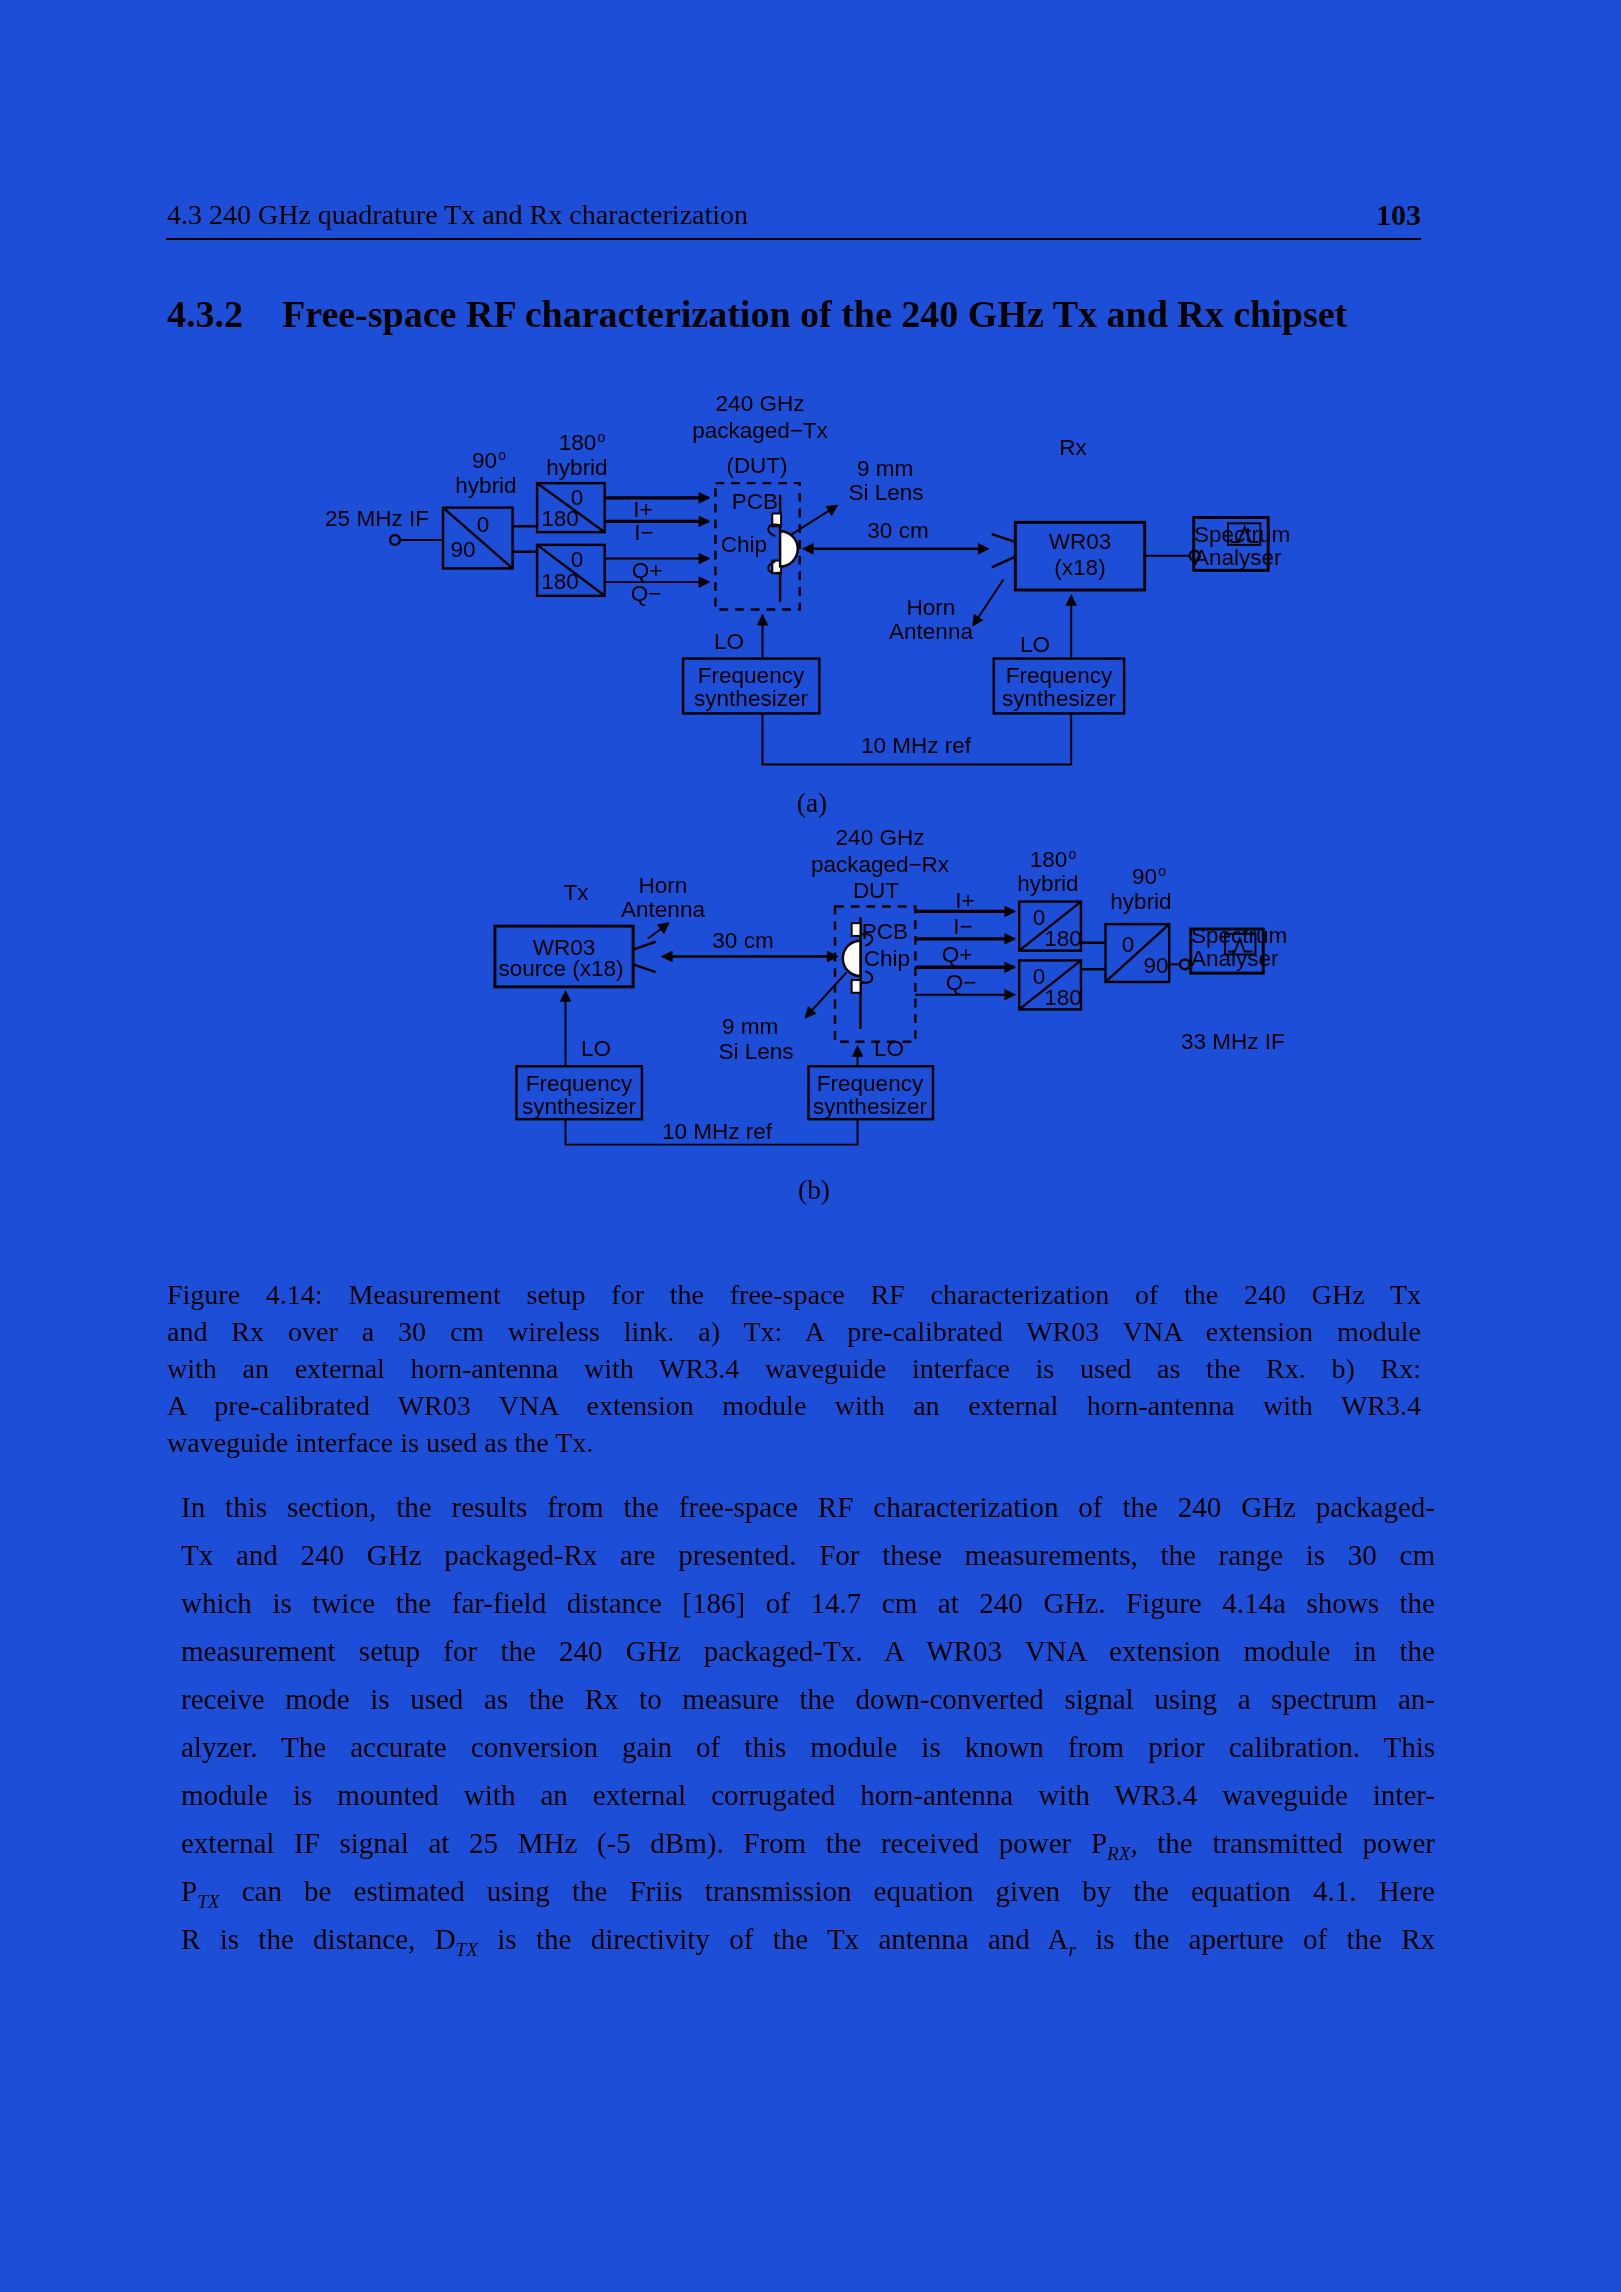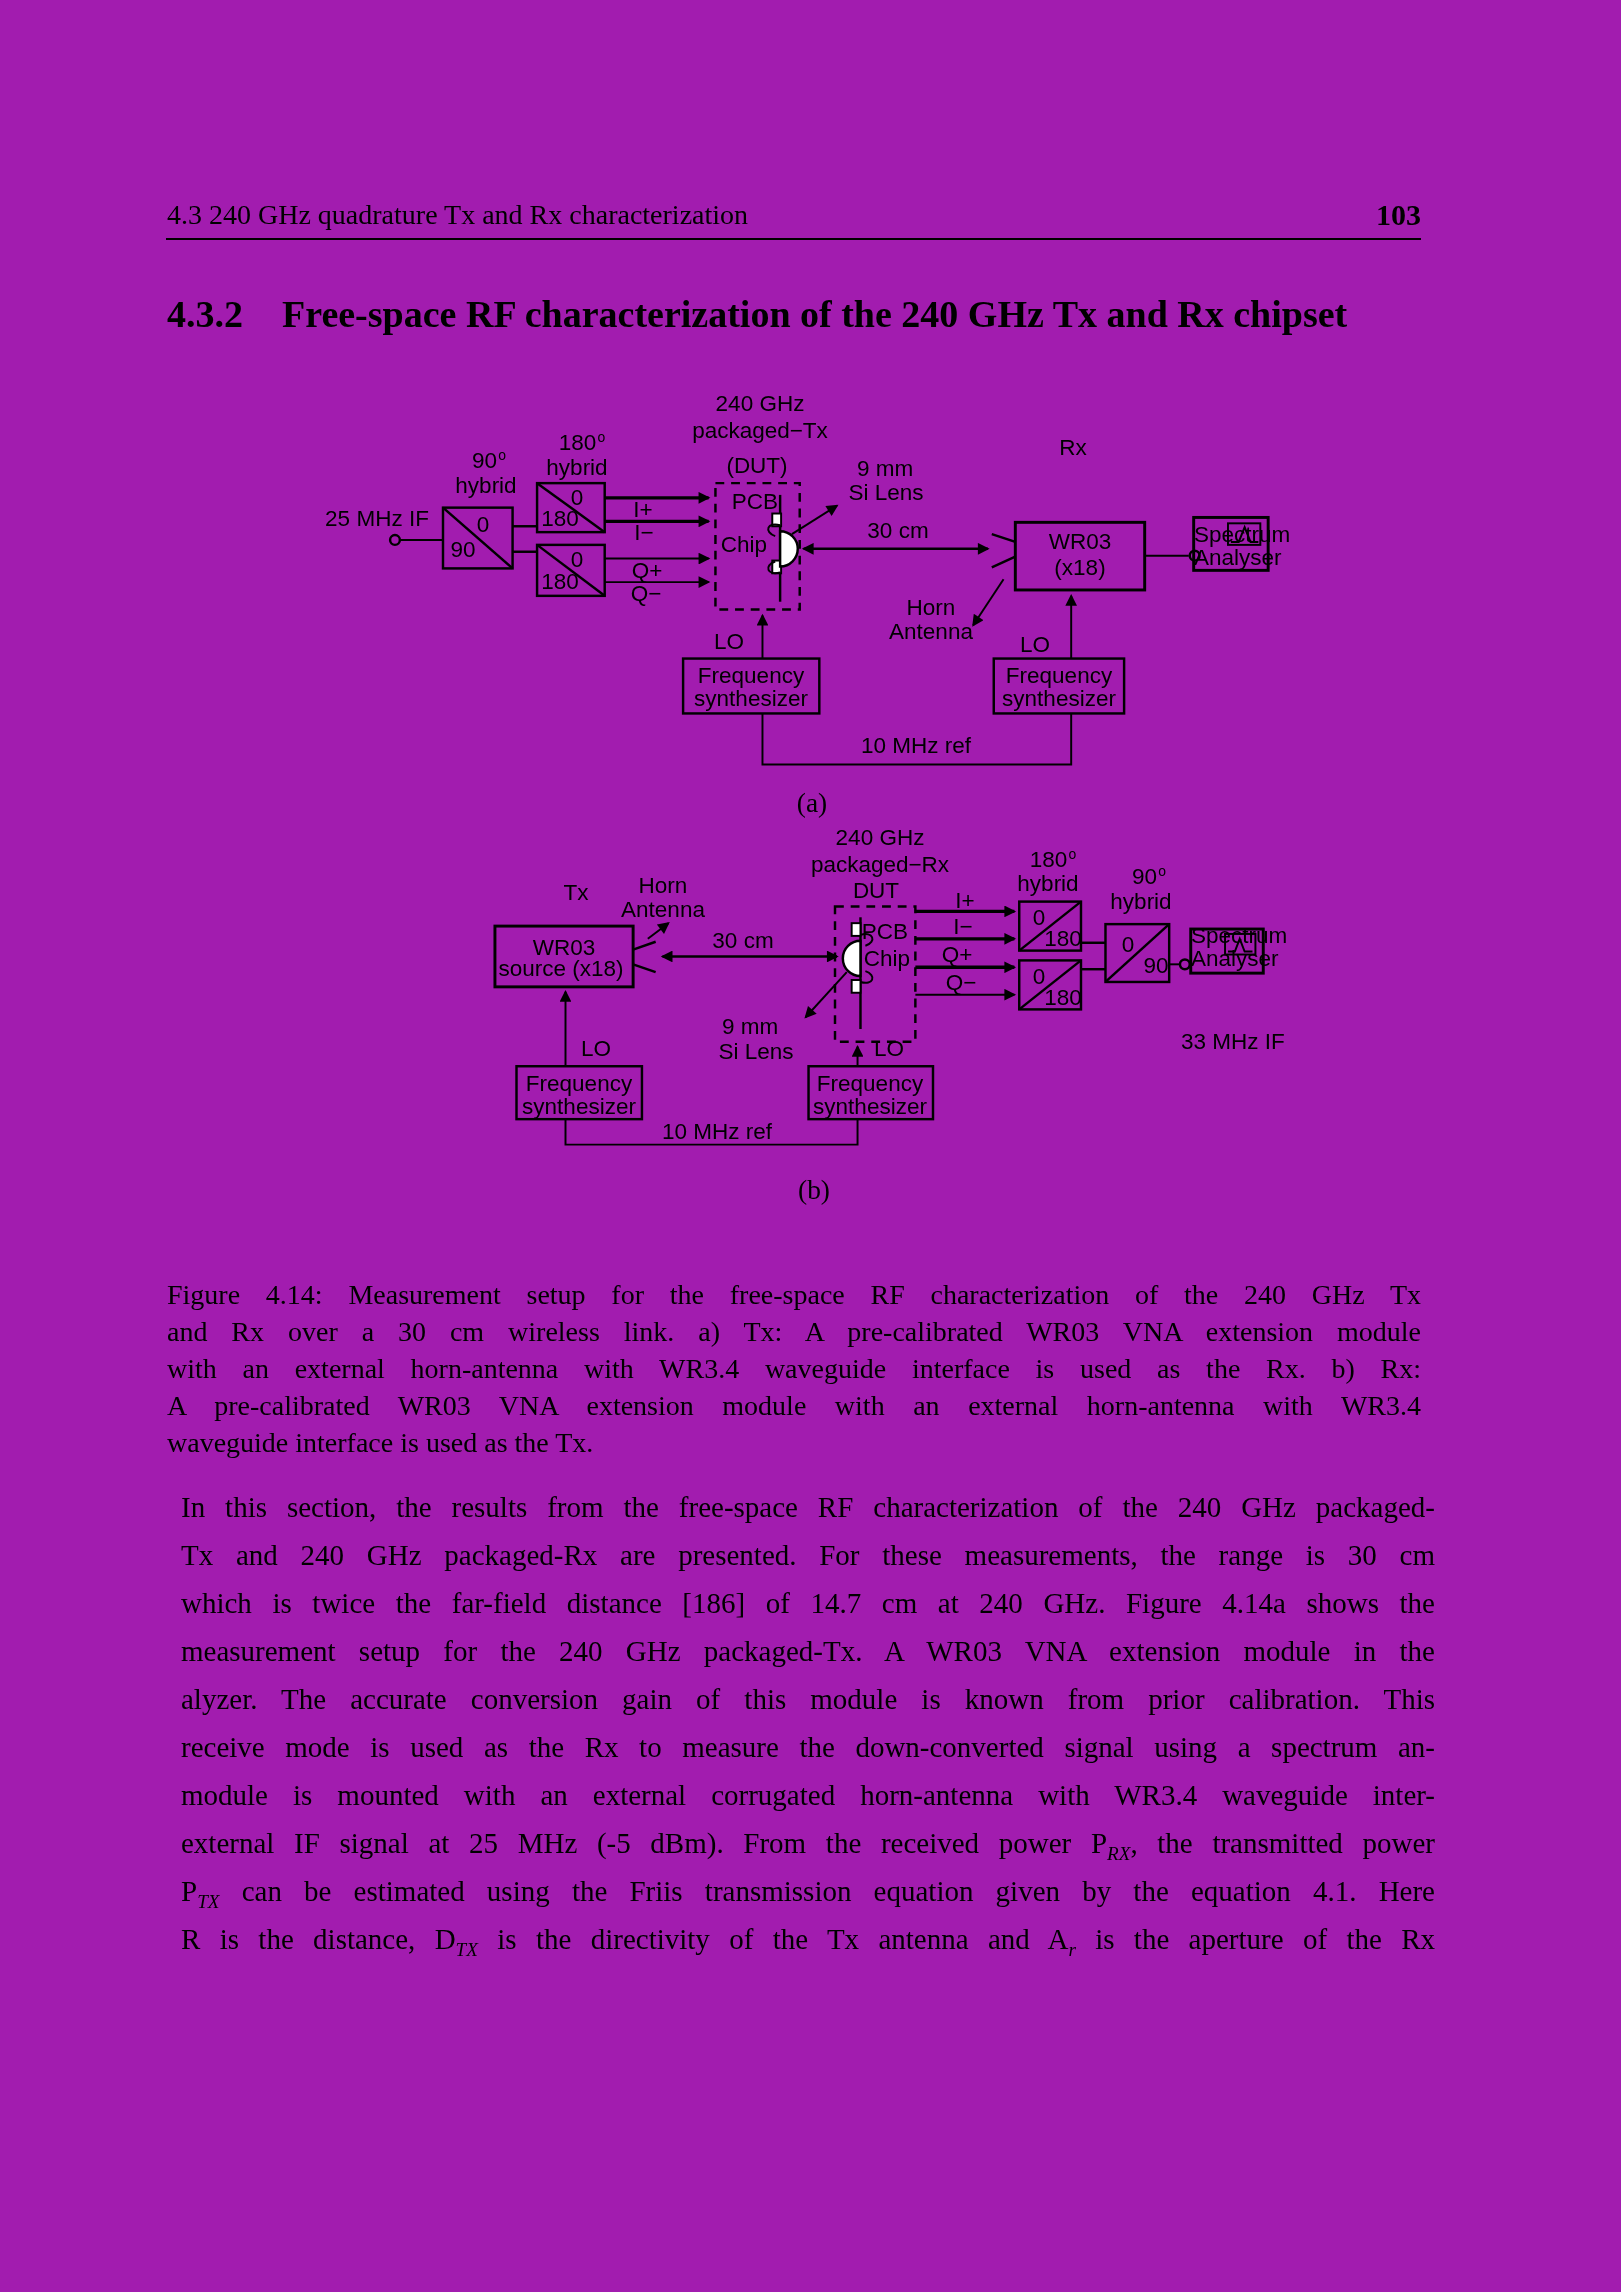--- a/index.html
+++ b/index.html
@@ -1,16 +1,16 @@
 <!DOCTYPE html>
 <html><head>
 <meta charset="utf-8">
 <style>
   html,body{margin:0;padding:0;background:#888;}
-  .page{position:relative;width:1621px;height:2293px;background:#a21caf;color:#000;
+  .page{position:relative;width:1621px;height:2293px;background:#1d4ed8;color:#000;
         font-family:"Liberation Serif",serif;margin:0 auto;overflow:hidden;}
 
   
   .running-head{position:absolute;top:200px;left:167px;width:1254px;font-size:28px;line-height:1.1;}
   .pageno{position:absolute;right:0;top:-2px;font-weight:bold;font-size:30px;}
   .head-rule{position:absolute;top:238px;left:166px;width:1255px;height:2px;background:#000;}
 
   
   .section-heading{position:absolute;top:293px;left:167px;width:1264px;font-weight:bold;font-size:38px;line-height:1.15;}
   .sec-num{margin-right:39px;}
@@ -256,22 +256,22 @@
     <div class="jl">with an external horn-antenna with WR3.4 waveguide interface is used as the Rx.  b) Rx:</div>
     <div class="jl">A pre-calibrated WR03 VNA extension module with an external horn-antenna with WR3.4</div>
     <div>waveguide interface is used as the Tx.</div>
   </div>
 
   <div class="bodytext">
     <div class="jl">In this section, the results from the free-space RF characterization of the 240 GHz packaged-</div>
     <div class="jl">Tx and 240 GHz packaged-Rx are presented. For these measurements, the range is 30 cm</div>
     <div class="jl">which is twice the far-field distance [186] of 14.7 cm at 240 GHz. Figure 4.14a shows the</div>
     <div class="jl">measurement setup for the 240 GHz packaged-Tx. A WR03 VNA extension module in the</div>
+    <div class="jl">receive mode is used as the Rx to measure the down-converted signal using a spectrum an-</div>
     <div class="jl">alyzer. The accurate conversion gain of this module is known from prior calibration. This</div>
-    <div class="jl">receive mode is used as the Rx to measure the down-converted signal using a spectrum an-</div>
     <div class="jl">module is mounted with an external corrugated horn-antenna with WR3.4 waveguide inter-</div>
     <div class="jl">external IF signal at 25 MHz (-5 dBm). From the received power P<sub>RX</sub>, the transmitted power</div>
     <div class="jl">P<sub>TX</sub> can be estimated using the Friis transmission equation given by the equation 4.1.  Here</div>
     <div class="jl">R is the distance, D<sub>TX</sub> is the directivity of the Tx antenna and A<sub>r</sub> is the aperture of the Rx</div>
   </div>
 
 </div>
 
 
 </body></html>

